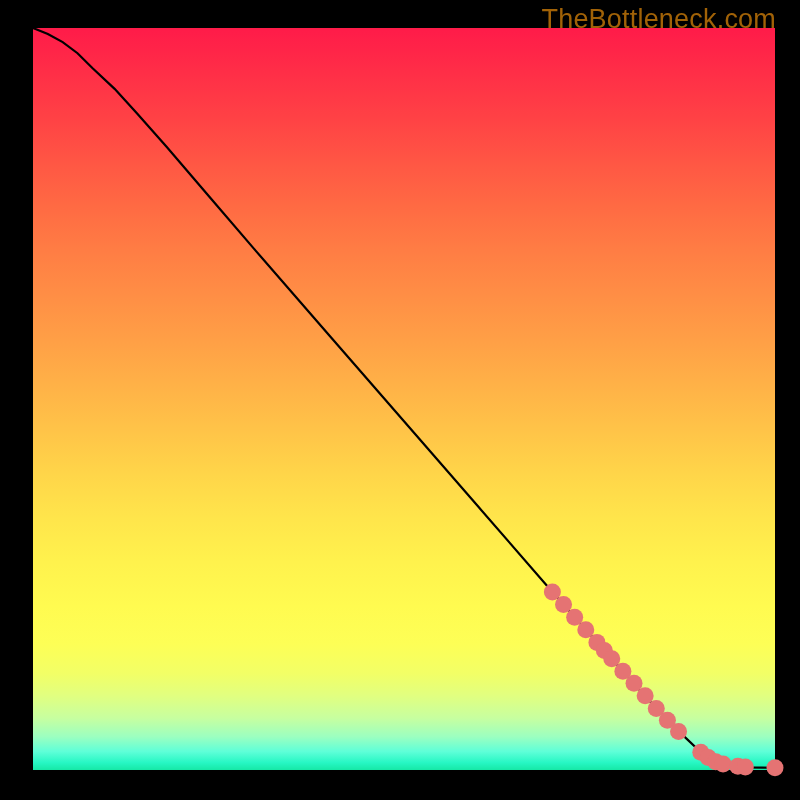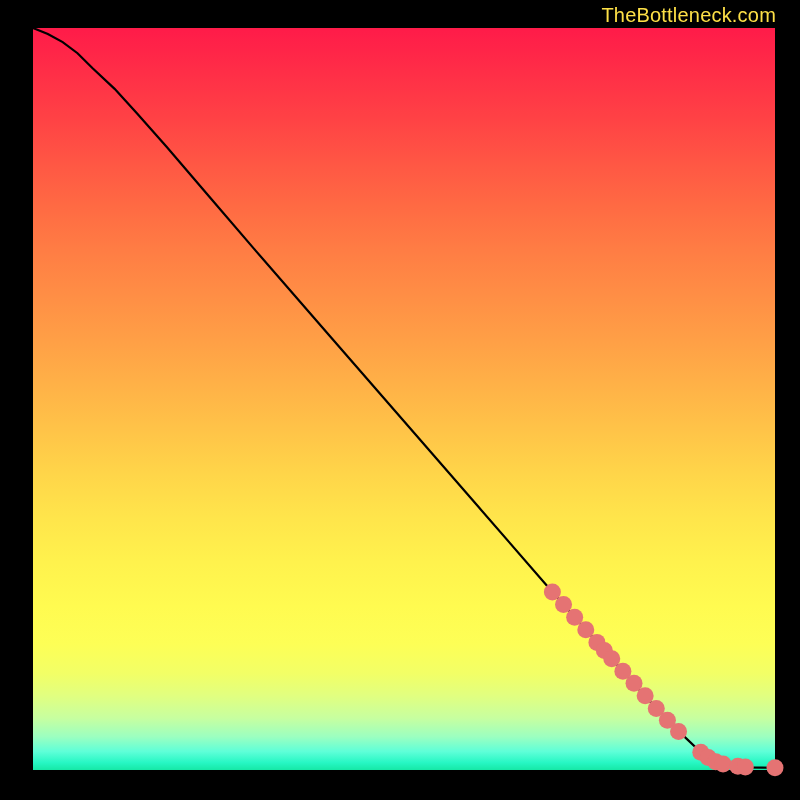--- a/index.html
+++ b/index.html
@@ -52,22 +52,22 @@
     position: absolute;
     inset: 0;
     width: 100%;
     height: 100%;
     overflow: visible;
   }
   .attribution {
     position: absolute;
     top: 4px;
     right: 24px;
-    color: #fde047;
-    font-size: 20px;
+    color: #a16207;
+    font-size: 27px;
     letter-spacing: 0.2px;
     user-select: none;
   }
 </style>
 </head>
 <body>
 
 <div class="wrap">
   <div class="plot">
     <svg id="chart-svg" viewBox="0 0 742 742" preserveAspectRatio="none">

